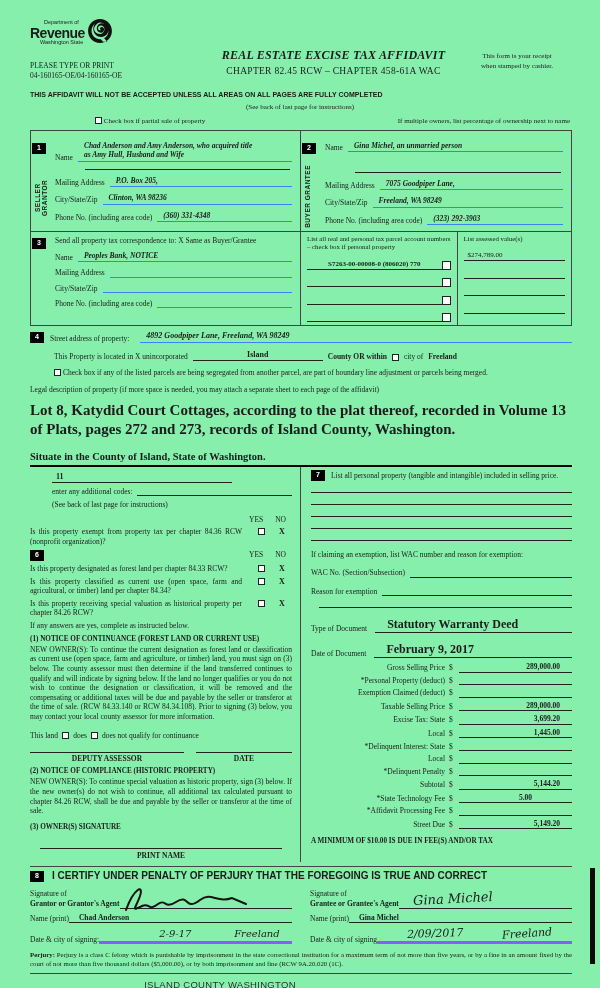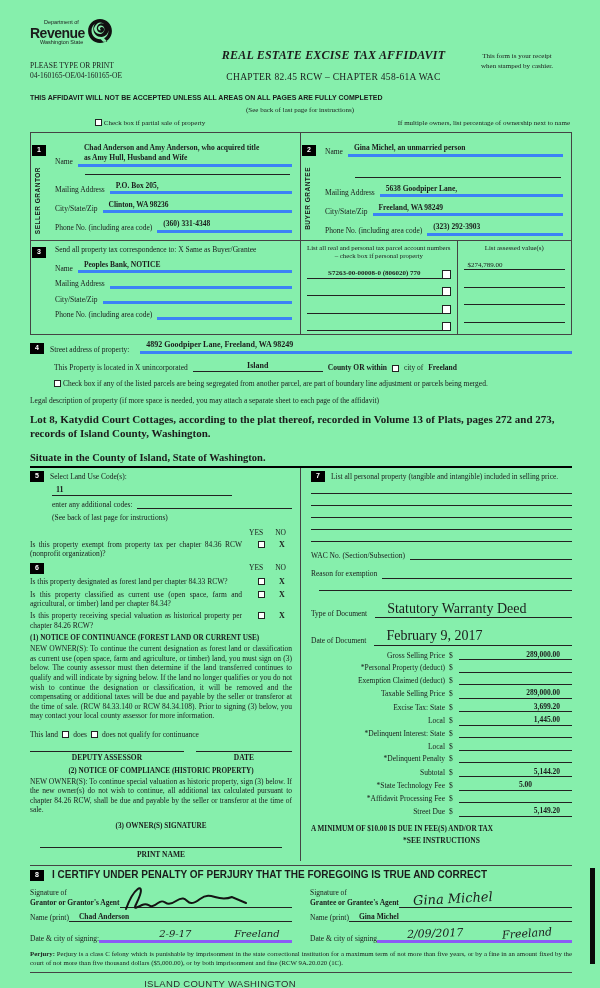--- a/index.html
+++ b/index.html
@@ -4,61 +4,61 @@
 <style>
   * { margin:0; padding:0; box-sizing:border-box; }
   html,body { background:#e8e8e6; }
   .page {
     position:relative; width:600px; height:988px; margin:0 auto;
     background:#86efac; color:#1b1b1b;
     font-family:"Liberation Serif", serif; font-size:7.5px; line-height:1.25;
     overflow:hidden;
   }
   .b { font-weight:bold; }
-  .ctr { text-align:center; }
+  .ctr { }
   .line { border-bottom:1px solid #222; }
   .cb { display:inline-block; width:7px; height:7px; border:1px solid #222; vertical-align:-1px; background:#fff; }
   .cb.big { width:9px; height:9px; }
   .num-tab { display:inline-flex; align-items:center; justify-content:center;
     width:14px; height:11px; background:#000; color:#fff;
     font-family:"Liberation Sans", sans-serif; font-size:7px; font-weight:bold; }
   .xmark { font-weight:bold; font-size:8px; }
 
   
   .hdr { display:flex; padding:20px 28px 0 30px; }
   .hdr-left { width:175px; }
   .logo-row { display:flex; align-items:flex-start; gap:2px; }
   .logo-text { line-height:1; }
   .logo-dept { font-size:5.5px; padding-left:14px; font-family:"Liberation Sans", sans-serif; }
   .logo-rev { font-size:14px; font-weight:bold; font-family:"Liberation Sans", sans-serif; letter-spacing:-0.5px; }
   .logo-state { font-size:5.5px; padding-left:10px; font-family:"Liberation Sans", sans-serif; }
   .logo-mark { width:26px; height:26px; margin-top:-2px; }
   .hdr-form-no { margin-top:16px; font-size:7.5px; line-height:1.35; }
   .hdr-center { flex:1; text-align:center; padding-top:28px; }
   .hdr-title { font-size:12px; font-weight:bold; font-style:italic; letter-spacing:0.2px; }
-  .hdr-sub { font-size:9.5px; margin-top:9px; letter-spacing:0.3px; }
+  .hdr-sub { font-size:9.5px; margin-top:3px; letter-spacing:0.3px; }
   .hdr-right { width:110px; font-size:7px; text-align:center; padding-top:32px; line-height:1.4; }
 
   .warning { padding:10px 30px 0 30px; font-family:"Liberation Sans", sans-serif; font-size:7px; font-weight:bold; }
   .see-back { text-align:center; font-size:7px; margin-top:3px; }
 
   .partial-row { display:flex; justify-content:space-between; padding:5px 30px 2px 95px; font-size:7px; }
 
   
   .main-table { margin:2px 28px 0 30px; border:1.5px solid #444; }
   .parties { display:flex; border-bottom:1.5px solid #444; }
   .party-cell { width:50%; position:relative; padding:4px 8px 4px 24px; min-height:100px; }
   .party-cell.seller { border-right:1.5px solid #444; }
   .party-num { position:absolute; left:1px; top:12px; }
   .party-role { position:absolute; left:3px; top:34px; writing-mode:vertical-rl; transform:rotate(180deg);
     font-size:6.5px; font-weight:bold; letter-spacing:0.5px; line-height:1.15; text-align:center;
     font-family:"Liberation Sans", sans-serif; }
   .fld { display:flex; align-items:flex-end; margin-top:6px; }
   .fld-lab { white-space:nowrap; padding-right:5px; }
-  .fld-val { flex:1; border-bottom:3px solid #3b82f6; font-weight:bold; padding:0 2px 1px 6px; min-height:9px; }
+  .fld-val { flex:1; border-bottom:1px solid #3b82f6; font-weight:bold; padding:0 2px 1px 6px; min-height:9px;font-style:italic; }
   .name-two-line .fld-val { line-height:1.3; }
   .spare-line { border-bottom:1px solid #222; height:8px; margin:0 2px 0 30px; }
 
   .row3 { display:flex; }
   .row3-left { width:50%; border-right:1.5px solid #444; position:relative; padding:4px 8px 4px 24px; }
   .row3-mid { width:29%; border-right:1.5px solid #444; padding:3px 6px; }
   .row3-right { width:21%; padding:3px 6px; }
   .row3-num { position:absolute; left:1px; top:6px; }
   .pheader { font-size:6.8px; line-height:1.25; }
   .prow { display:flex; align-items:flex-end; margin-top:8.5px; }
@@ -66,21 +66,21 @@
   .arow { border-bottom:1px solid #222; margin-top:8.5px; min-height:9px; font-size:7px; padding-left:4px; }
 
   
   .sec4 { padding:5px 28px 0 30px; }
   .sec4-street { display:flex; align-items:flex-end; gap:6px; }
   .sec4-street .fld-val { font-size:8px; }
   .sec4-loc { display:flex; align-items:flex-end; gap:5px; margin-top:7px; padding-left:24px; }
   .loc-county { width:130px; border-bottom:1px solid #222; text-align:center; font-weight:bold; font-size:8px; }
   .sec4-seg { margin-top:7px; padding-left:24px; }
   .legal-label { padding:7px 28px 0 30px; }
-  .legal-text { padding:7px 24px 0 30px; font-size:11px; font-weight:bold; line-height:1.3; }
+  .legal-text { padding:7px 24px 0 30px; font-size:15px; font-weight:bold; line-height:1.3; }
   .situate { margin:10px 28px 0 30px; font-size:10.5px; font-weight:bold; border-bottom:2px solid #000; padding-bottom:2px; }
 
   
   .cols { display:flex; margin:0 28px 0 30px; }
   .colL { width:50%; border-right:1.5px solid #444; padding:2px 8px 2px 0; }
   .colR { width:50%; padding:2px 0 2px 10px; }
   .sec5-head { display:flex; gap:6px; align-items:center; padding-top:1px; }
   .luc-code { border-bottom:1px solid #222; font-weight:bold; font-size:8px; margin:3px 60px 0 22px; padding-left:4px; }
   .addl { display:flex; align-items:flex-end; gap:4px; margin:4px 0 0 22px; }
   .addl .line { flex:1; min-height:9px; }
@@ -97,21 +97,21 @@
   .dep-row { display:flex; margin-top:12px; }
   .dep-a { flex:1.6; border-top:1px solid #222; text-align:center; padding-top:1px; font-weight:bold; }
   .dep-gap { width:12px; }
   .dep-b { flex:1; border-top:1px solid #222; text-align:center; padding-top:1px; font-weight:bold; }
   .print-line { border-top:1px solid #222; margin:16px 10px 0 10px; text-align:center; padding-top:2px; font-weight:bold; }
 
   .blank-row { border-bottom:1px solid #222; height:12px; }
   .wac-row { display:flex; align-items:flex-end; gap:5px; margin-top:9px; }
   .wac-row .line { flex:1; min-height:9px; }
   .doc-row { display:flex; align-items:flex-end; gap:8px; margin-top:9px; }
-  .doc-row .dval { flex:1; border-bottom:1px solid #222; font-weight:normal; font-size:14px; padding-left:12px; }
+  .doc-row .dval { flex:1; border-bottom:1px solid #222; font-weight:bold; font-size:12px; padding-left:12px; }
 
   .mrow { display:flex; align-items:flex-end; margin-top:3.2px; }
   .mlabel { width:138px; text-align:right; white-space:nowrap; padding-right:4px; }
   .mdollar { width:10px; }
   .mline { flex:1; border-bottom:1px solid #222; min-height:9px; }
   .mval { display:block; text-align:right; padding-right:12px; font-weight:bold; font-size:7.5px; }
   .minimum { font-weight:bold; margin-top:8px; font-size:7.2px; }
   .seeinstr { text-align:center; margin-top:2px; font-weight:bold; }
 
   
@@ -212,21 +212,21 @@
       <div class="party-cell">
         <span class="num-tab party-num">2</span>
         <span class="party-role">BUYER GRANTEE</span>
         <div class="fld">
           <span class="fld-lab">Name</span>
           <span class="fld-val">Gina Michel, an unmarried person</span>
         </div>
         <div class="spare-line" style="margin-top:13px;"></div>
         <div class="fld">
           <span class="fld-lab">Mailing Address</span>
-          <span class="fld-val">5638 Goodpiper Lane,</span>
+          <span class="fld-val">7075 Goodpiper Lane,</span>
         </div>
         <div class="fld">
           <span class="fld-lab">City/State/Zip</span>
           <span class="fld-val">Freeland, WA 98249</span>
         </div>
         <div class="fld">
           <span class="fld-lab">Phone No. (including area code)</span>
           <span class="fld-val">(323) 292-3903</span>
         </div>
       </div>
@@ -302,24 +302,20 @@
     </div>
   </div>
 
   <div class="legal-label">Legal description of property (if more space is needed, you may attach a separate sheet to each page of the affidavit)</div>
   <div class="legal-text">Lot 8, Katydid Court Cottages, according to the plat thereof, recorded in Volume 13 of Plats, pages 272 and 273, records of Island County, Washington.</div>
   <div class="situate">Situate in the County of Island, State of Washington.</div>
 
   <div class="cols">
 
     <div class="colL">
-      <div class="sec5-head">
-        <span class="num-tab">5</span>
-        <span>Select Land Use Code(s):</span>
-      </div>
       <div class="luc-code">11</div>
       <div class="addl">
         <span>enter any additional codes:</span>
         <span class="line"></span>
       </div>
       <div class="seeback2">(See back of last page for instructions)</div>
 
       <div class="yn-head">
         <span>YES</span>
         <span>NO</span>
@@ -345,20 +341,21 @@
       <div class="qrow">
         <span class="qtext">Is this property classified as current use (open space, farm and agricultural, or timber) land per chapter 84.34?</span>
         <span class="qyes"><span class="cb"></span></span>
         <span class="qno xmark">X</span>
       </div>
       <div class="qrow">
         <span class="qtext">Is this property receiving special valuation as historical property per chapter 84.26 RCW?</span>
         <span class="qyes"><span class="cb"></span></span>
         <span class="qno xmark">X</span>
       </div>
+      <div style="margin-top:4px;">If any answers are yes, complete as instructed below.</div>
 
       <div class="notice-title">(1) NOTICE OF CONTINUANCE (FOREST LAND OR CURRENT USE)</div>
       <div class="notice-text">NEW OWNER(S): To continue the current designation as forest land or classification as current use (open space, farm and agriculture, or timber) land, you must sign on (3) below.  The county assessor must then determine if the land transferred continues to qualify and will indicate by signing below.  If the land no longer qualifies or you do not wish to continue the designation or classification, it will be removed and the compensating or additional taxes will be due and payable by the seller or transferor at the time of sale.  (RCW 84.33.140 or RCW 84.34.108). Prior to signing (3) below, you may contact your local county assessor for more information.</div>
 
       <div class="land-line">
         <span>This land</span>
         <span class="cb"></span>
         <span>does</span>
         <span class="cb"></span>
         <span>does not qualify for continuance</span>
@@ -381,20 +378,21 @@
       <div class="sec5-head">
         <span class="num-tab">7</span>
         <span style="flex:1;">List all personal property (tangible and intangible) included in selling price.</span>
       </div>
       <div class="blank-row"></div>
       <div class="blank-row"></div>
       <div class="blank-row"></div>
       <div class="blank-row"></div>
       <div class="blank-row"></div>
 
+      <div style="margin-top:9px;">If claiming an exemption, list WAC number and reason for exemption:</div>
       <div class="wac-row">
         <span>WAC No. (Section/Subsection)</span>
         <span class="line"></span>
       </div>
       <div class="wac-row">
         <span>Reason for exemption</span>
         <span class="line"></span>
       </div>
       <div class="blank-row" style="margin-left:8px;"></div>
 
@@ -495,21 +493,20 @@
         <div class="mrow">
             <span class="mlabel">Street Due</span>
             <span class="mdollar">$</span>
             <span class="mline">
               <span class="mval">5,149.20</span>
             </span>
           </div>
       </div>
 
       <div class="minimum">A MINIMUM OF $10.00 IS DUE IN FEE(S) AND/OR TAX</div>
-      <div class="seeinstr">*SEE INSTRUCTIONS</div>
     </div>
   </div>
 
   <div class="sec8">
     <div class="sec8-head">
       <span class="num-tab">8</span>
       <span class="sec8-title">I CERTIFY UNDER PENALTY OF PERJURY THAT THE FOREGOING IS TRUE AND CORRECT</span>
     </div>
     <div class="sig-grid">
       <div class="sig-col">

